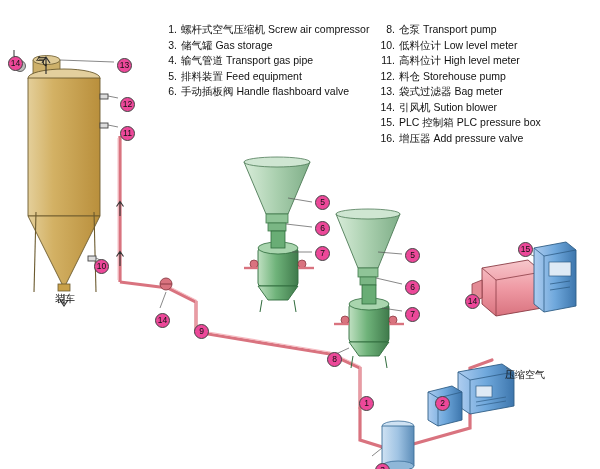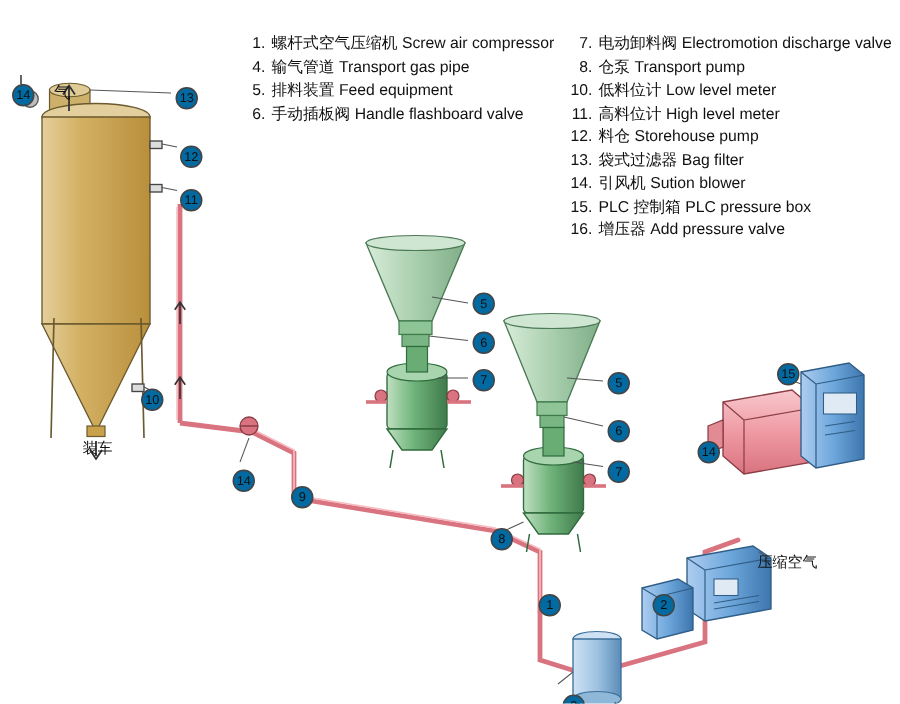--- a/index.html
+++ b/index.html
@@ -19,21 +19,21 @@
     font-size:10.5px;line-height:15.5px;white-space:nowrap;
     letter-spacing:0px;
   }
   .legend .num{display:inline-block;width:17px;text-align:right;margin-right:4px;}
 
   .clabel{position:absolute;font-size:10px;white-space:nowrap;}
   .clabel.big{font-size:11px;}
 
   .bubble{
     position:absolute;width:13px;height:13px;border-radius:50%;
-    border:1px solid #444;background:#0369a1;
+    border:1px solid #444;background:#ec4899;
     font-size:8.5px;line-height:12px;text-align:center;color:#111;
   }
 </style>
 </head>
 <body>
 
 <div id="stage">
 
   <svg id="art" viewBox="0 0 600 469">
     <defs>
@@ -212,31 +212,31 @@
       <path d="M386,452 L384,460 M410,452 L412,460"></path>
     </g>
     <path d="M382,432 L372,440" stroke="#555" stroke-width="0.7" fill="none"></path>
 
     <path d="M506,352 L512,356" stroke="#555" stroke-width="0.7" fill="none"></path>
   </svg>
 
   <div class="legend">
     <div class="col colA">
       <div class="row"><span class="num">1.</span><span>螺杆式空气压缩机 Screw air compressor</span></div>
+      <div class="row"><span class="num">3.</span><span>储气罐 Gas storage</span></div>
       <div class="row"><span class="num">4.</span><span>输气管道 Transport gas pipe</span></div>
       <div class="row"><span class="num">5.</span><span>排料装置 Feed equipment</span></div>
       <div class="row"><span class="num">6.</span><span>手动插板阀 Handle flashboard valve</span></div>
     </div>
     <div class="col colB">
-      <div class="row"><span class="num">7.</span><span>电动卸料阀 Electromotion discharge valve</span></div>
       <div class="row"><span class="num">8.</span><span>仓泵 Transport pump</span></div>
       <div class="row"><span class="num">10.</span><span>低料位计 Low level meter</span></div>
       <div class="row"><span class="num">11.</span><span>高料位计 High level meter</span></div>
       <div class="row"><span class="num">12.</span><span>料仓 Storehouse pump</span></div>
-      <div class="row"><span class="num">13.</span><span>袋式过滤器 Bag filter</span></div>
+      <div class="row"><span class="num">13.</span><span>袋式过滤器 Bag meter</span></div>
       <div class="row"><span class="num">14.</span><span>引风机 Sution blower</span></div>
       <div class="row"><span class="num">15.</span><span>PLC 控制箱 PLC pressure box</span></div>
       <div class="row"><span class="num">16.</span><span>增压器 Add pressure valve</span></div>
     </div>
   </div>
 
   <div class="clabel big" style="left:36px;top:38px;">气</div>
   <div class="clabel" style="left:55px;top:276px;">装车</div>
   <div class="clabel" style="left:505px;top:352px;">压缩空气</div>
 

